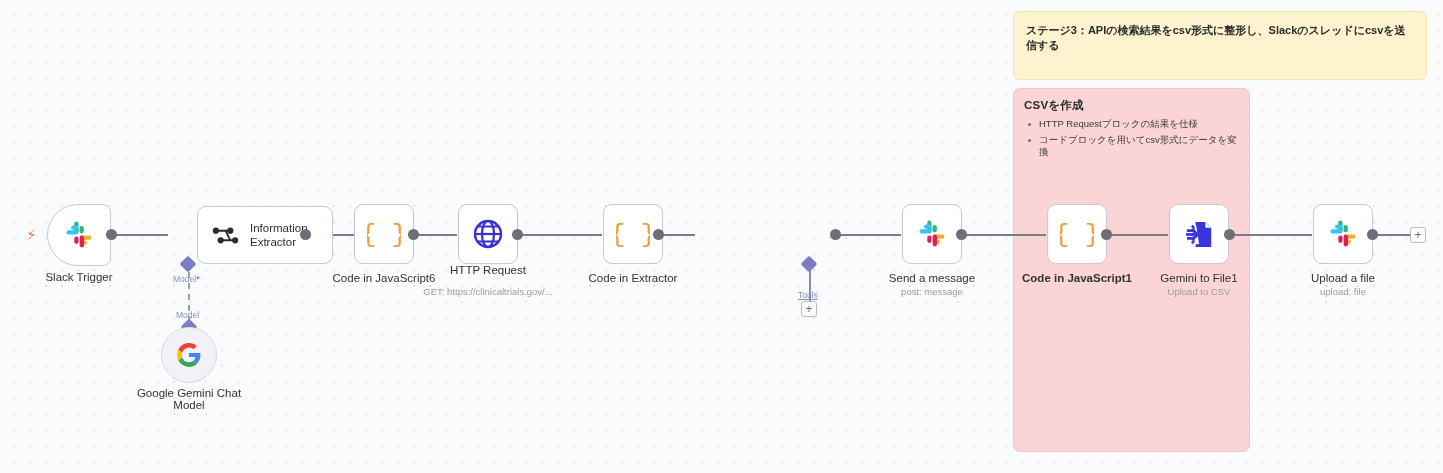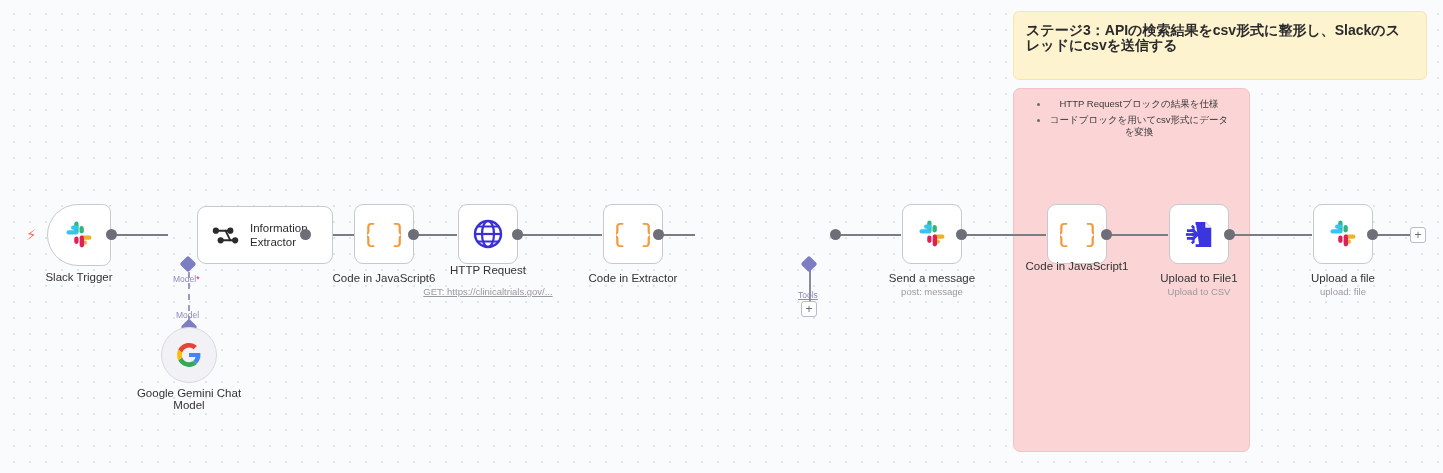--- a/index.html
+++ b/index.html
@@ -19,38 +19,38 @@
   
   .group-panel{
     position:absolute;border-radius:7px;
     background:#fbd4d6;border:1px solid #f6c2c5;
     box-sizing:border-box;
   }
   .group-title{
     font-size:11.5px;font-weight:bold;color:#2b2b2b;
     margin:9px 0 5px 10px;letter-spacing:.2px;
   }
-  .group-list{margin:9px;padding:0 10px 0 25px;list-style:none;text-align:center;}
+  .group-list{margin:0;padding:0 10px 0 25px;list-style:none;}
   .group-list li{
     position:relative;font-size:9.5px;line-height:12.6px;color:#3a3a3a;
     margin-bottom:3px;
   }
   .group-list li::before{
     content:"";position:absolute;left:-11px;top:5px;
     width:3px;height:3px;background:#6b6b6b;border-radius:50%;
   }
 
   
   .sticky{
     position:absolute;border-radius:6px;
     background:#fdf3cf;border:1px solid #f6e6ae;
     box-sizing:border-box;
   }
   .sticky-text{
-    font-size:14px;font-weight:bold;color:#2b2b2b;
+    font-size:11px;font-weight:bold;color:#2b2b2b;
     margin:11px 12px 0 12px;line-height:15px;
   }
 
   
   .edge{position:absolute;height:2px;background:#7c7c85;}
   .edge-v{position:absolute;width:2px;background:#8a8aa8;}
   .dashed-v{
     position:absolute;width:0;border-left:2px dashed #9a9ac2;
   }
 
@@ -117,20 +117,21 @@
     background:#f1f1f6;border:1px solid #d8d8e2;box-sizing:border-box;
     display:flex;align-items:center;justify-content:center;
   }
 </style>
 </head>
 <body>
 
 <div id="canvas">
 
   <div class="group-panel" style="left:1013px;top:88px;width:237px;height:364px;">
+    <div class="group-title">CSVを作成</div>
     <ul class="group-list">
       <li>HTTP Requestブロックの結果を仕様</li>
       <li>コードブロックを用いてcsv形式にデータを変換</li>
     </ul>
   </div>
 
 
   <div class="sticky" style="left:1013px;top:11px;width:414px;height:69px;">
     <div class="sticky-text">ステージ3：APIの検索結果をcsv形式に整形し、Slackのスレッドにcsvを送信する</div>
   </div>
@@ -237,21 +238,21 @@
         <circle cx="16" cy="16" r="13" fill="none" stroke="#3a2fd6" stroke-width="2.4"></circle>
         <ellipse cx="16" cy="16" rx="6" ry="13" fill="none" stroke="#3a2fd6" stroke-width="2.2"></ellipse>
         <line x1="3" y1="16" x2="29" y2="16" stroke="#3a2fd6" stroke-width="2.2"></line>
         <line x1="5.5" y1="8.5" x2="26.5" y2="8.5" stroke="#3a2fd6" stroke-width="2"></line>
         <line x1="5.5" y1="23.5" x2="26.5" y2="23.5" stroke="#3a2fd6" stroke-width="2"></line>
       </svg>
     </span>
   </div>
   <div class="out-dot" style="left:512px;top:229px;"></div>
   <div class="node-label" style="left:423px;top:264px;width:130px;">HTTP Request</div>
-  <div class="node-sublabel" style="left:413px;top:286px;width:150px;text-decoration:underline;">GET: https://clinicaltrials.gov/...</div>
+  <div class="node-sublabel" style="left:413px;top:286px;width:150px;">GET: https://clinicaltrials.gov/...</div>
 
   <div class="in-arrow" style="left:596px;top:228px;"></div>
   <div class="node node-square" style="left:603px;top:204px;width:60px;height:60px;justify-content:center;">
     <span class="node-icon">
       <svg width="34" height="34" viewBox="0 0 40 40">
         <text x="20" y="29" font-family="Liberation Mono, monospace" font-size="30" fill="#f29a3e" text-anchor="middle">{ }</text>
       </svg>
     </span>
   </div>
   <div class="out-dot" style="left:653px;top:229px;"></div>
@@ -284,41 +285,41 @@
 
   <div class="in-arrow" style="left:1041px;top:228px;"></div>
   <div class="node node-square" style="left:1047px;top:204px;width:60px;height:60px;justify-content:center;">
     <span class="node-icon">
       <svg width="34" height="34" viewBox="0 0 40 40">
         <text x="20" y="29" font-family="Liberation Mono, monospace" font-size="30" fill="#f29a3e" text-anchor="middle">{ }</text>
       </svg>
     </span>
   </div>
   <div class="out-dot" style="left:1101px;top:229px;"></div>
-  <div class="node-label" style="left:1012px;top:260px;width:130px;">Code in JavaScript1</div>
+  <div class="node-label" style="left:1012px;top:272px;width:130px;font-weight:bold;">Code in JavaScript1</div>
 
   <div class="in-arrow" style="left:1163px;top:228px;"></div>
   <div class="node node-square" style="left:1169px;top:204px;width:60px;height:60px;justify-content:center;">
     <span class="node-icon">
       <svg width="31" height="31" viewBox="0 0 32 32">
         <path d="M12 3 h10 l6 6 v20 h-16 z" fill="#3b35e0"></path>
         <path d="M22 3 v6 h6 z" fill="#ffffff"></path>
         <path d="M12 12 h-9 M12 20 h-9" stroke="#3b35e0" stroke-width="2.6" fill="none"></path>
         <path d="M8 7 l6 5 -6 5" fill="none" stroke="#3b35e0" stroke-width="2.6" stroke-linejoin="round"></path>
         <path d="M8 15 l6 5 -6 5" fill="none" stroke="#3b35e0" stroke-width="2.6" stroke-linejoin="round"></path>
         <rect x="11" y="6" width="6" height="20" fill="#ffffff"></rect>
         <path d="M12 3 h10 l6 6 v20 h-12 z" fill="#3b35e0"></path>
         <path d="M22 3 v6 h6 z" fill="#f4f4ff"></path>
         <path d="M2 16 h11" stroke="#3b35e0" stroke-width="2.8"></path>
         <path d="M9 11 l5 5 -5 5" fill="none" stroke="#3b35e0" stroke-width="2.8" stroke-linejoin="round" stroke-linecap="round"></path>
       </svg>
     </span>
   </div>
   <div class="out-dot" style="left:1224px;top:229px;"></div>
-  <div class="node-label" style="left:1134px;top:272px;width:130px;">Upload to File1</div>
+  <div class="node-label" style="left:1134px;top:272px;width:130px;">Gemini to File1</div>
   <div class="node-sublabel" style="left:1134px;top:286px;width:130px;">Upload to CSV</div>
 
   <div class="in-arrow" style="left:1307px;top:228px;"></div>
   <div class="node node-square" style="left:1313px;top:204px;width:60px;height:60px;justify-content:center;">
     <span class="node-icon">
       <svg width="30" height="30" viewBox="0 0 60 60">
         <rect x="20.5" y="3" width="8.6" height="24" rx="4.3" fill="#2EB67D"></rect>
         <rect x="31" y="12" width="8.6" height="15" rx="4.3" fill="#2EB67D"></rect>
         <rect x="31" y="31" width="24" height="8.6" rx="4.3" fill="#ECB22E"></rect>
         <rect x="31" y="41" width="15" height="8.6" rx="4.3" fill="#ECB22E"></rect>

